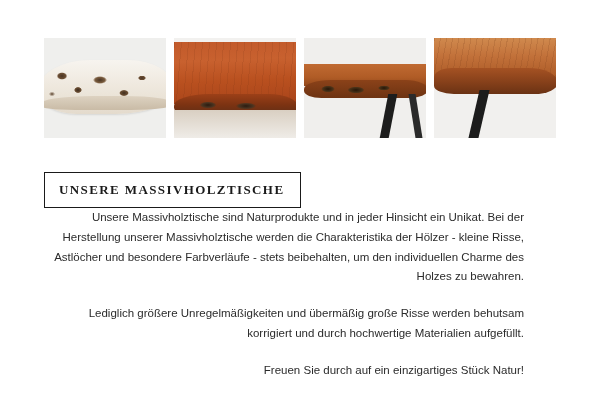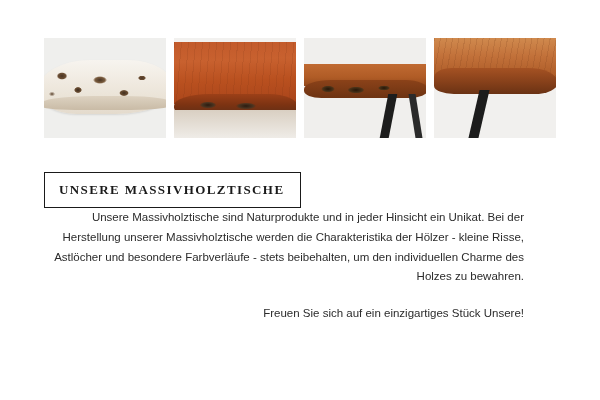--- a/index.html
+++ b/index.html
@@ -271,16 +271,17 @@
     </div>
 
   </div>
 
   <div class="heading-box">
     <div class="title">UNSERE MASSIVHOLZTISCHE</div>
   </div>
 
   <div class="body-copy">
     <p>Unsere Massivholztische sind Naturprodukte und in jeder Hinsicht ein Unikat. Bei der Herstellung unserer Massivholztische werden die Charakteristika der Hölzer - kleine Risse, Astlöcher und besondere Farbverläufe - stets beibehalten, um den individuellen Charme des Holzes zu bewahren.</p>
-    <p>Freuen Sie sich auf ein einzigartiges Stück Unsere!</p>
+    <p>Lediglich größere Unregelmäßigkeiten und übermäßig große Risse werden behutsam korrigiert und durch hochwertige Materialien aufgefüllt.</p>
+    <p>Freuen Sie durch auf ein einzigartiges Stück Natur!</p>
   </div>
 
 </div>
 
 </body></html>

